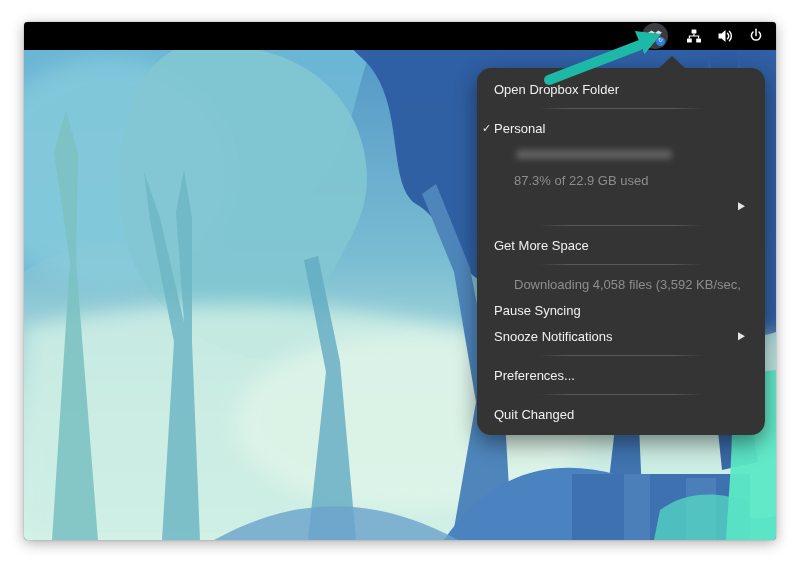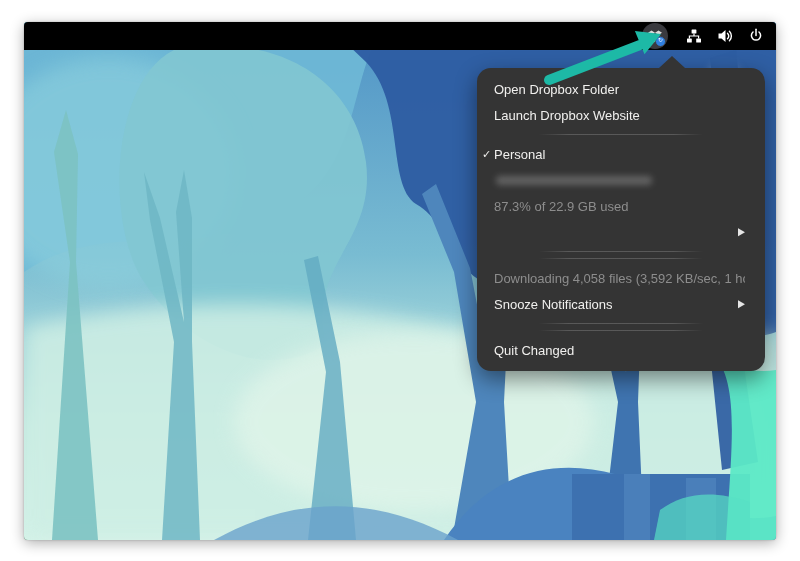--- a/index.html
+++ b/index.html
@@ -39,21 +39,21 @@
   }
   .menu::before{
     content:"";position:absolute;top:-12px;left:182px;width:0;height:0;
     border-left:13px solid transparent;border-right:13px solid transparent;
     border-bottom:12px solid #343434;
   }
   .menu-item{
     height:26px;display:flex;align-items:center;position:relative;
     padding:0 20px 0 17px;font-size:13px;color:#f1f0ee;cursor:pointer;
   }
-  .menu-item.disabled{color:#8d8d8d;cursor:default;}
+  .menu-item.disabled{color:#8d8d8d;cursor:default;margin-left:20px;}
   .menu-item .check{
     position:absolute;left:5px;top:50%;transform:translateY(-50%);
     font-size:11px;color:#f1f0ee;
   }
   .menu-item .label{white-space:nowrap;overflow:hidden;}
   .menu-item .submenu-arrow{
     margin-left:auto;font-size:9px;color:#e6e6e6;transform:scaleY(1.15);
   }
   .menu-separator{
     height:1px;margin:6px 62px;
@@ -152,47 +152,53 @@
         <path d="M5,4 A4.6,4.6 0 1 0 11,4" stroke="#ffffff" stroke-width="1.5" fill="none" stroke-linecap="round"></path>
         <line x1="8" y1="1.2" x2="8" y2="7.4" stroke="#ffffff" stroke-width="1.5" stroke-linecap="round"></line>
       </svg>
     </div>
   </div>
 
   <div class="menu">
       <div class="menu-item">
         <span class="label">Open Dropbox Folder</span>
       </div>
-      <div class="menu-item">
-        <span class="label">Launch Dropbox Website</span>
-      </div>
       <div class="menu-separator"></div>
       <div class="menu-item">
         <span class="check">✓</span>
         <span class="label">Personal</span>
       </div>
       <div class="menu-item disabled">
         <div class="redacted-bar"></div>
       </div>
       <div class="menu-item disabled">
         <span class="label">87.3% of 22.9 GB used</span>
       </div>
       <div class="menu-item">
         <span class="submenu-arrow">▶</span>
       </div>
       <div class="menu-separator"></div>
+      <div class="menu-item">
+        <span class="label">Get More Space</span>
+      </div>
       <div class="menu-separator"></div>
       <div class="menu-item disabled">
         <span class="label">Downloading 4,058 files (3,592 KB/sec, 1 hour)</span>
       </div>
       <div class="menu-item">
+        <span class="label">Pause Syncing</span>
+      </div>
+      <div class="menu-item">
         <span class="label">Snooze Notifications</span>
         <span class="submenu-arrow">▶</span>
       </div>
       <div class="menu-separator"></div>
+      <div class="menu-item">
+        <span class="label">Preferences...</span>
+      </div>
       <div class="menu-separator"></div>
       <div class="menu-item">
         <span class="label">Quit Changed</span>
       </div>
     </div>
 </div>
 
 <svg class="annotation" width="800" height="561" viewBox="0 0 800 561">
   <line x1="549" y1="80" x2="640" y2="45" stroke="#1db9a6" stroke-width="10" stroke-linecap="round"></line>
   <polygon points="661,34 644.5,54.3 634.9,31.1" fill="#1db9a6"></polygon>

